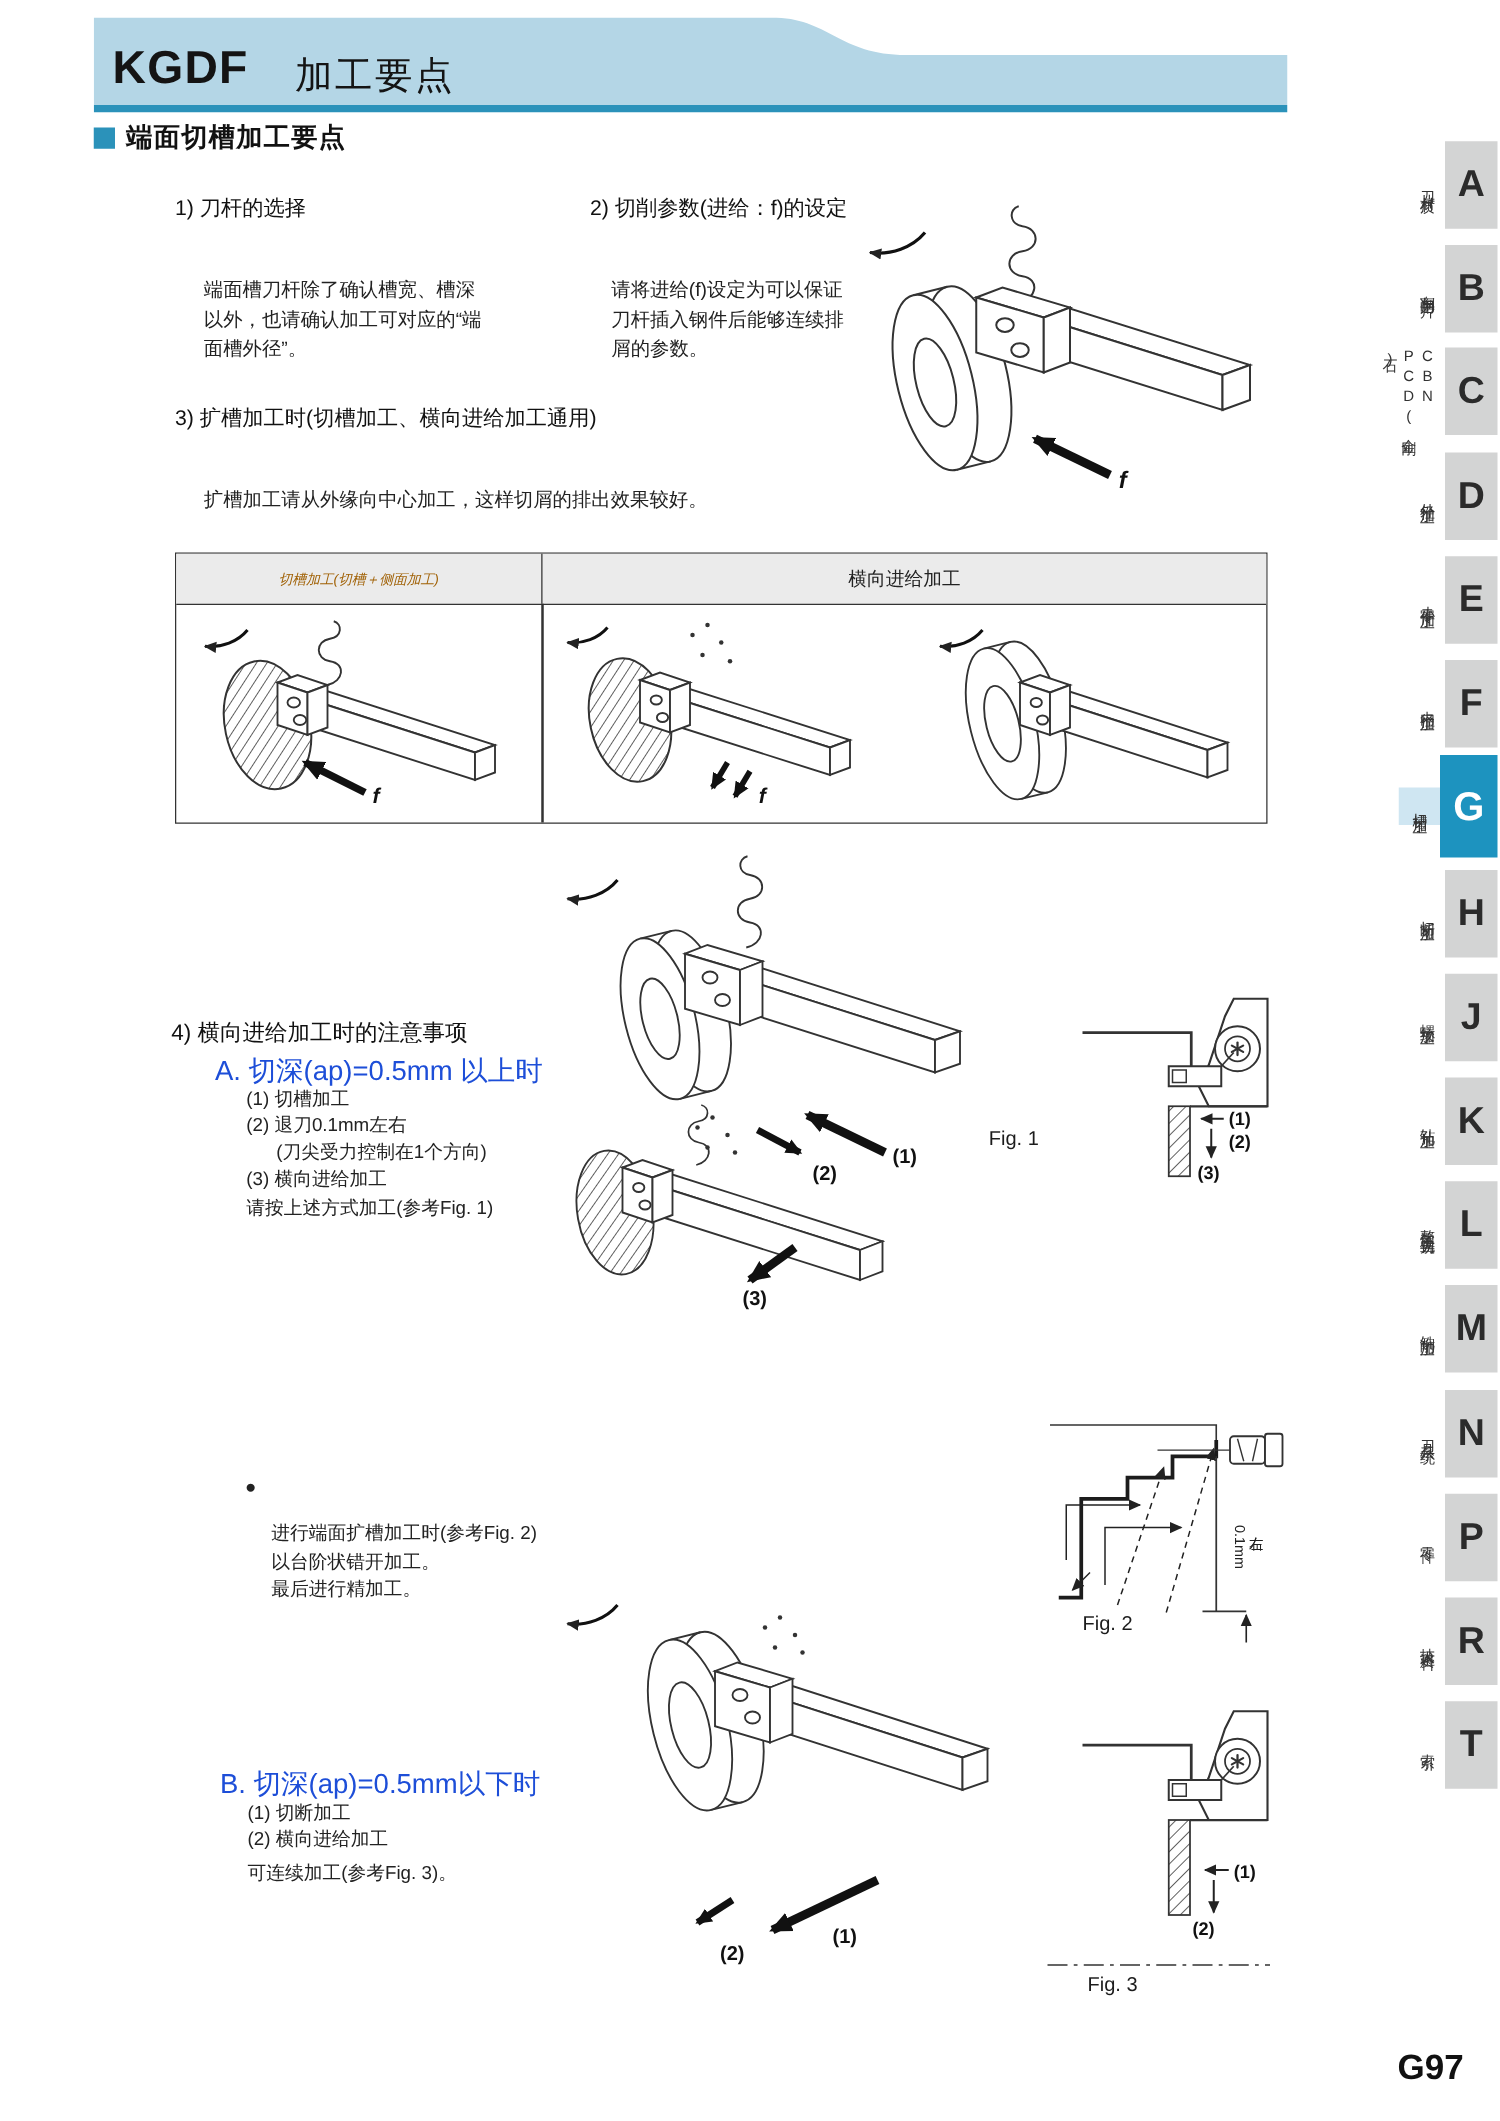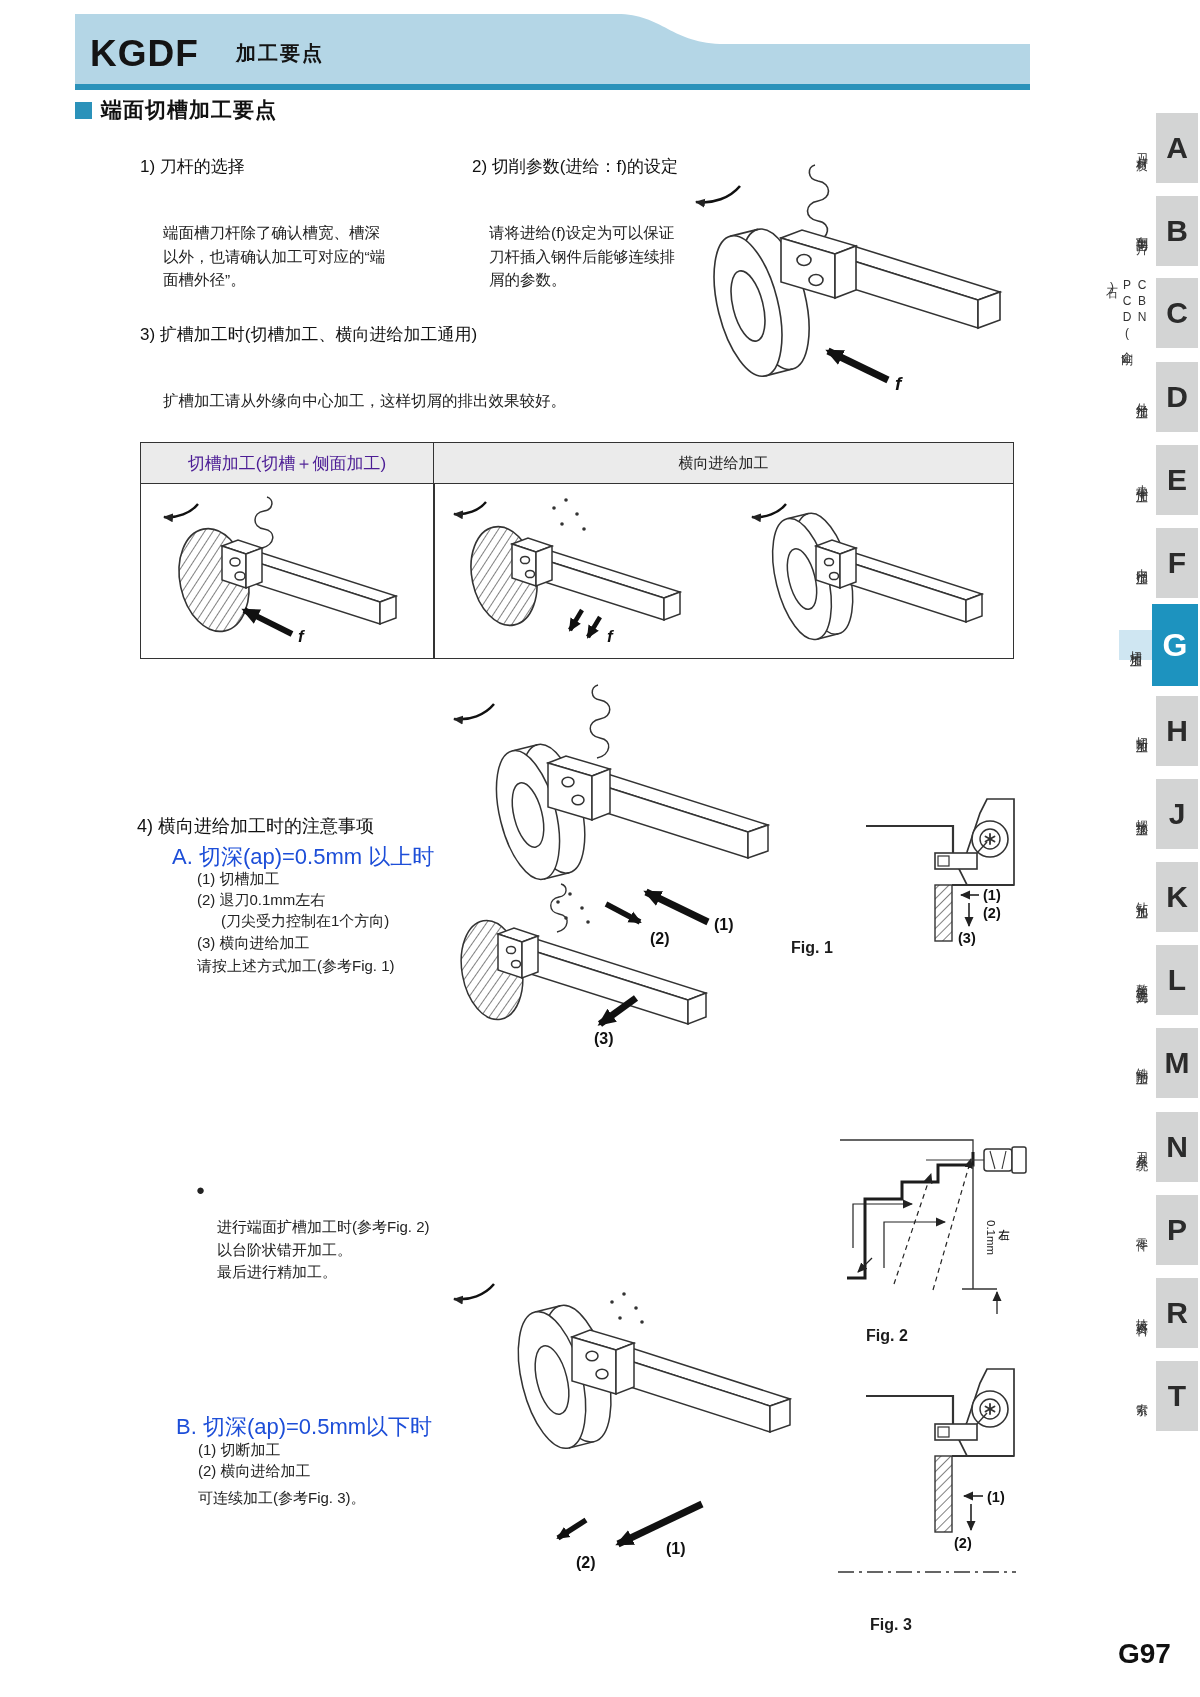--- a/index.html
+++ b/index.html
@@ -1,33 +1,33 @@
 <!DOCTYPE html>
 <html><head>
 <meta charset="utf-8">
 <style>
   html,body{margin:0;padding:0;}
   body{font-family:"Liberation Sans","DejaVu Sans",sans-serif;background:#ffffff;}
   .page{position:relative;width:1200px;height:1697px;background:#fff;overflow:hidden;color:#222;}
   .abs{position:absolute;}
   .pre{white-space:pre-line;}
   .band-product{position:absolute;left:15px;top:19px;font-size:37px;font-weight:bold;color:#141414;letter-spacing:1px;}
-  .band-title{position:absolute;left:161px;top:26px;font-size:20px;font-weight:bold;color:#141414;letter-spacing:2px;}
+  .band-title{position:absolute;left:161px;top:26px;font-size:30px;font-weight:normal;color:#141414;letter-spacing:2px;}
   .sec-sq{position:absolute;left:75px;top:102px;width:17px;height:17px;background:#2b92ba;}
   .sec-txt{position:absolute;left:101px;top:96px;font-size:21px;font-weight:bold;color:#111;letter-spacing:1px;}
   .blk-title{position:absolute;font-size:17px;font-weight:normal;color:#111;}
   .blk-body{position:absolute;font-size:15.5px;line-height:23.5px;color:#222;margin-top:37px;}
   .sub-title{position:absolute;font-size:22px;font-weight:normal;color:#1d4ed8;}
   .item{position:absolute;font-size:15px;color:#222;}
   .tbl{position:absolute;left:140px;top:442px;width:872px;height:215px;border:1.6px solid #333;}
   .tbl-head{display:flex;height:40px;background:#ebebeb;border-bottom:1.6px solid #333;}
-  .tbl-h1{width:292px;border-right:1.6px solid #333;display:flex;align-items:center;justify-content:center;font-size:17px;color:#4c1d95;}
+  .tbl-h1{width:292px;border-right:1.6px solid #333;display:flex;align-items:center;justify-content:center;font-size:11px;color:#a16207;font-style:italic;}
   .tbl-h2{flex:1;display:flex;align-items:center;justify-content:center;font-size:15px;color:#222;}
   .tbl-vdiv{position:absolute;left:292px;top:40px;bottom:0;width:1.6px;background:#333;}
-  .cap{position:absolute;font-size:16px;font-weight:700;color:#1c1c1c;margin-top:36px;}
+  .cap{position:absolute;font-size:16px;font-weight:400;color:#1c1c1c;}
   .fig2-note{position:absolute;left:984px;top:1220px;writing-mode:vertical-lr;font-size:11.5px;line-height:13px;color:#222;white-space:pre-line;}
   .tab{position:absolute;right:2px;width:130px;height:70px;display:flex;align-items:center;justify-content:flex-end;gap:7px;}
   .tab-label{writing-mode:vertical-rl;text-orientation:upright;white-space:pre-line;font-size:12px;line-height:15px;letter-spacing:2px;color:#333;}
   .tab-box{width:42px;height:70px;background:#d3d4d4;display:flex;align-items:center;justify-content:center;font-size:30px;font-weight:bold;color:#2b2b2b;flex:none;}
   .tab.active{height:82px;gap:0;}
   .tab.active .tab-label{background:#cfe6f2;padding:11px 9px;}
   .tab.active .tab-box{width:46px;height:82px;background:#1d93bf;color:#fff;font-size:32px;}
   .pagenum{position:absolute;left:1118px;top:1638px;font-size:28px;font-weight:bold;color:#111;}
   svg text{font-family:"Liberation Sans","DejaVu Sans",sans-serif;}
 </style>

